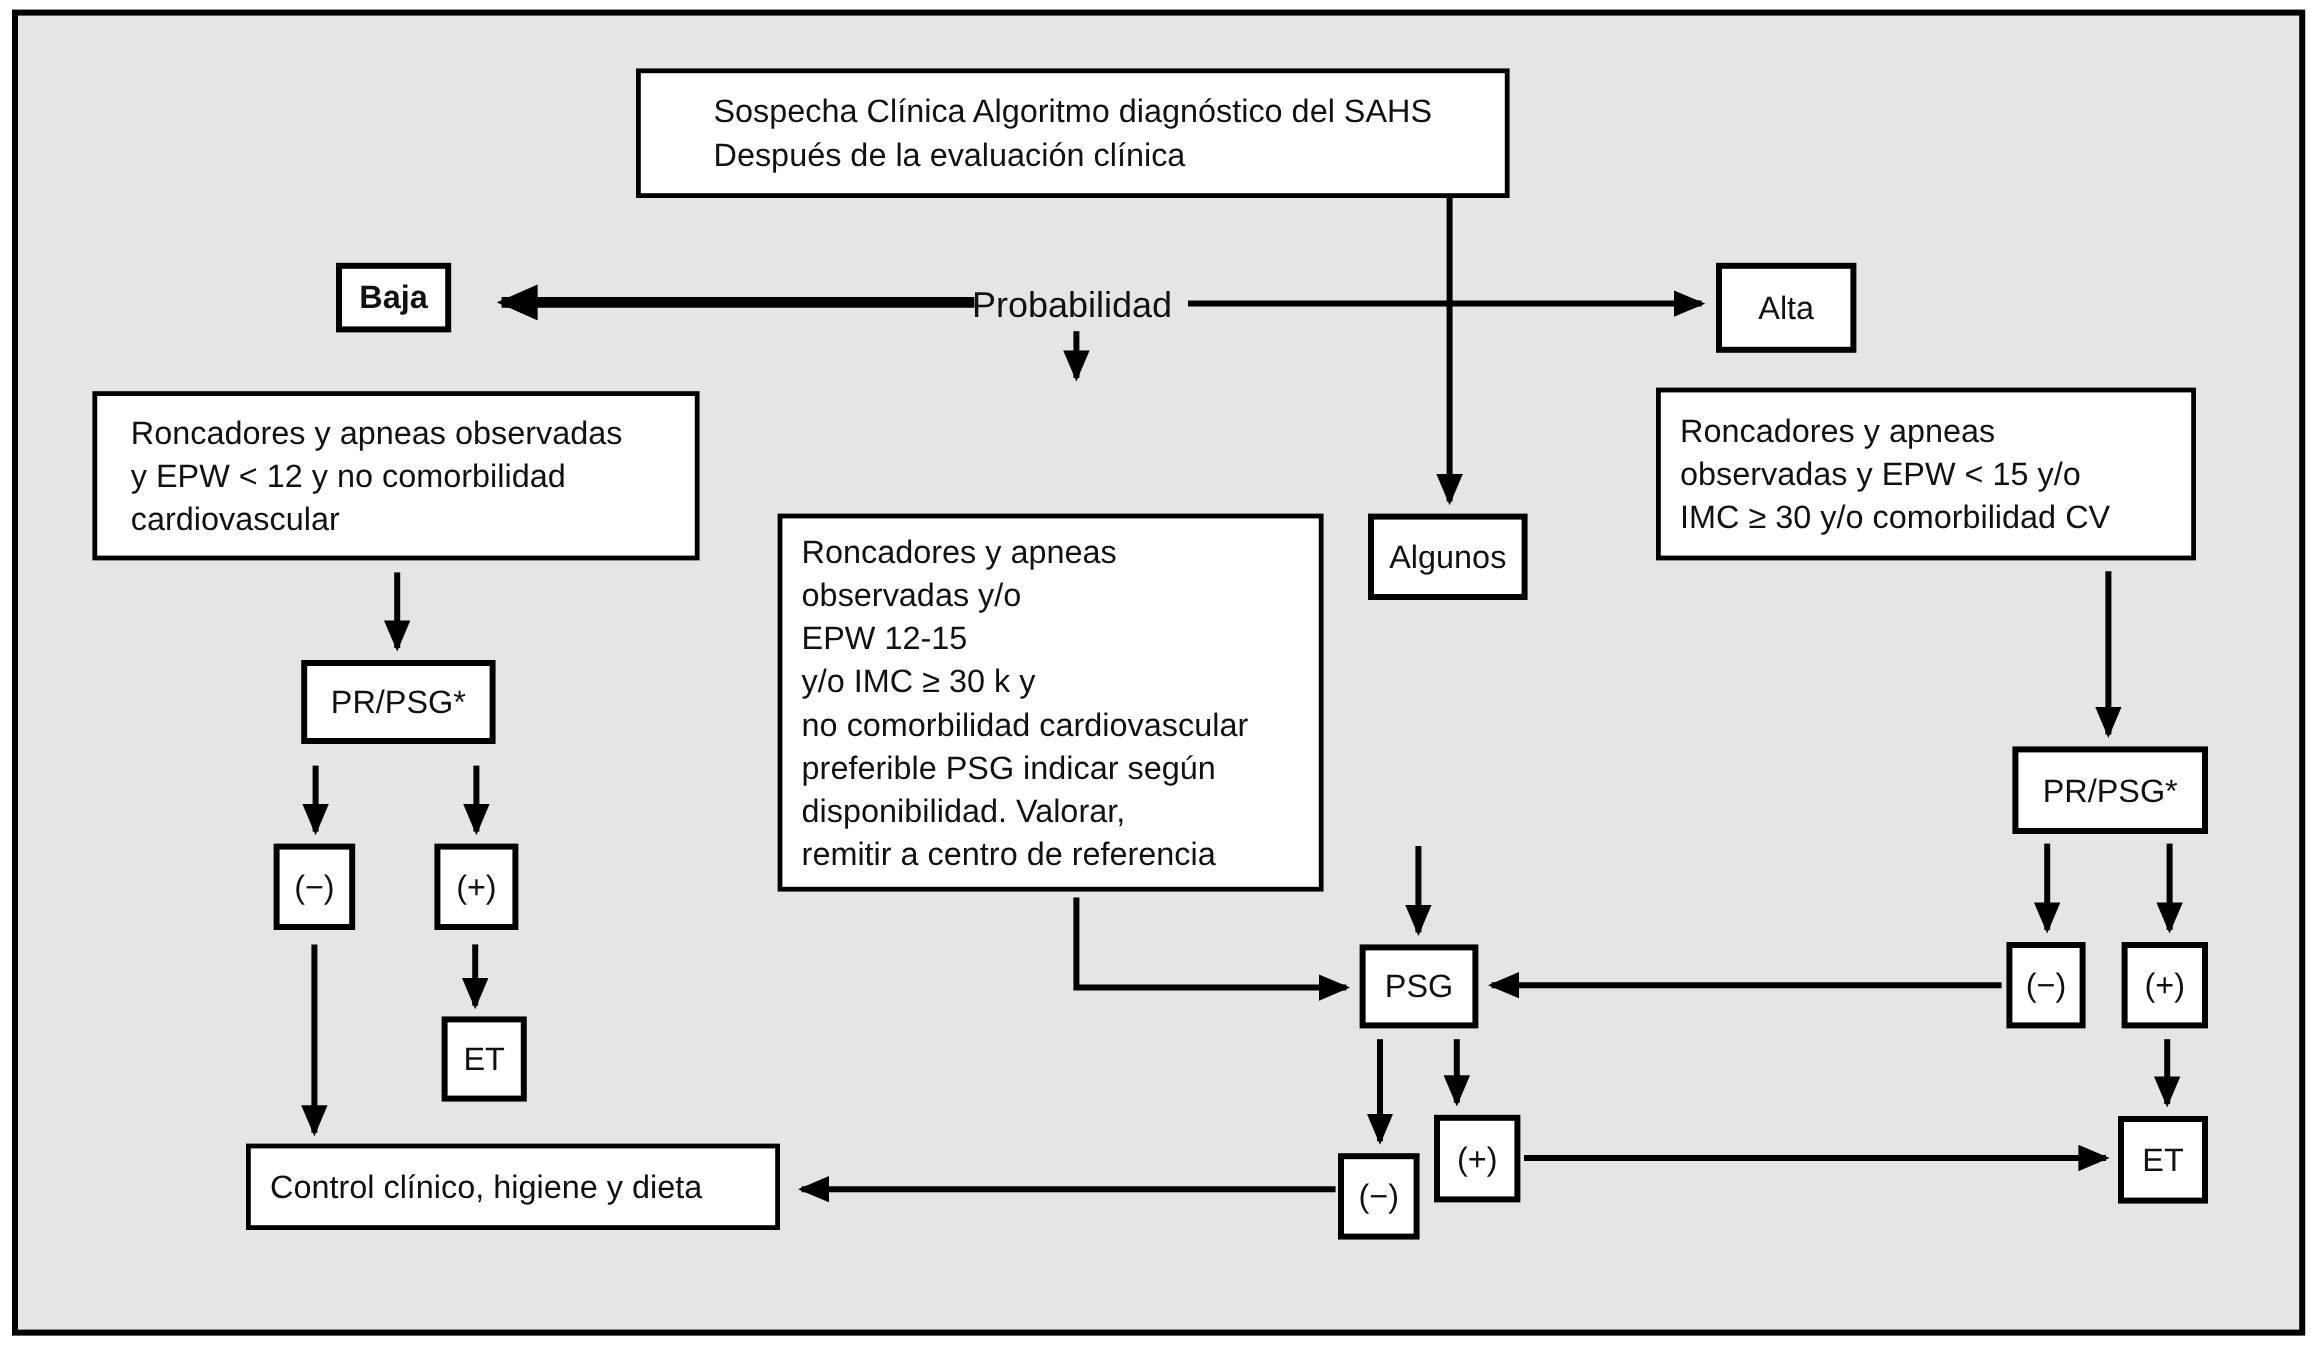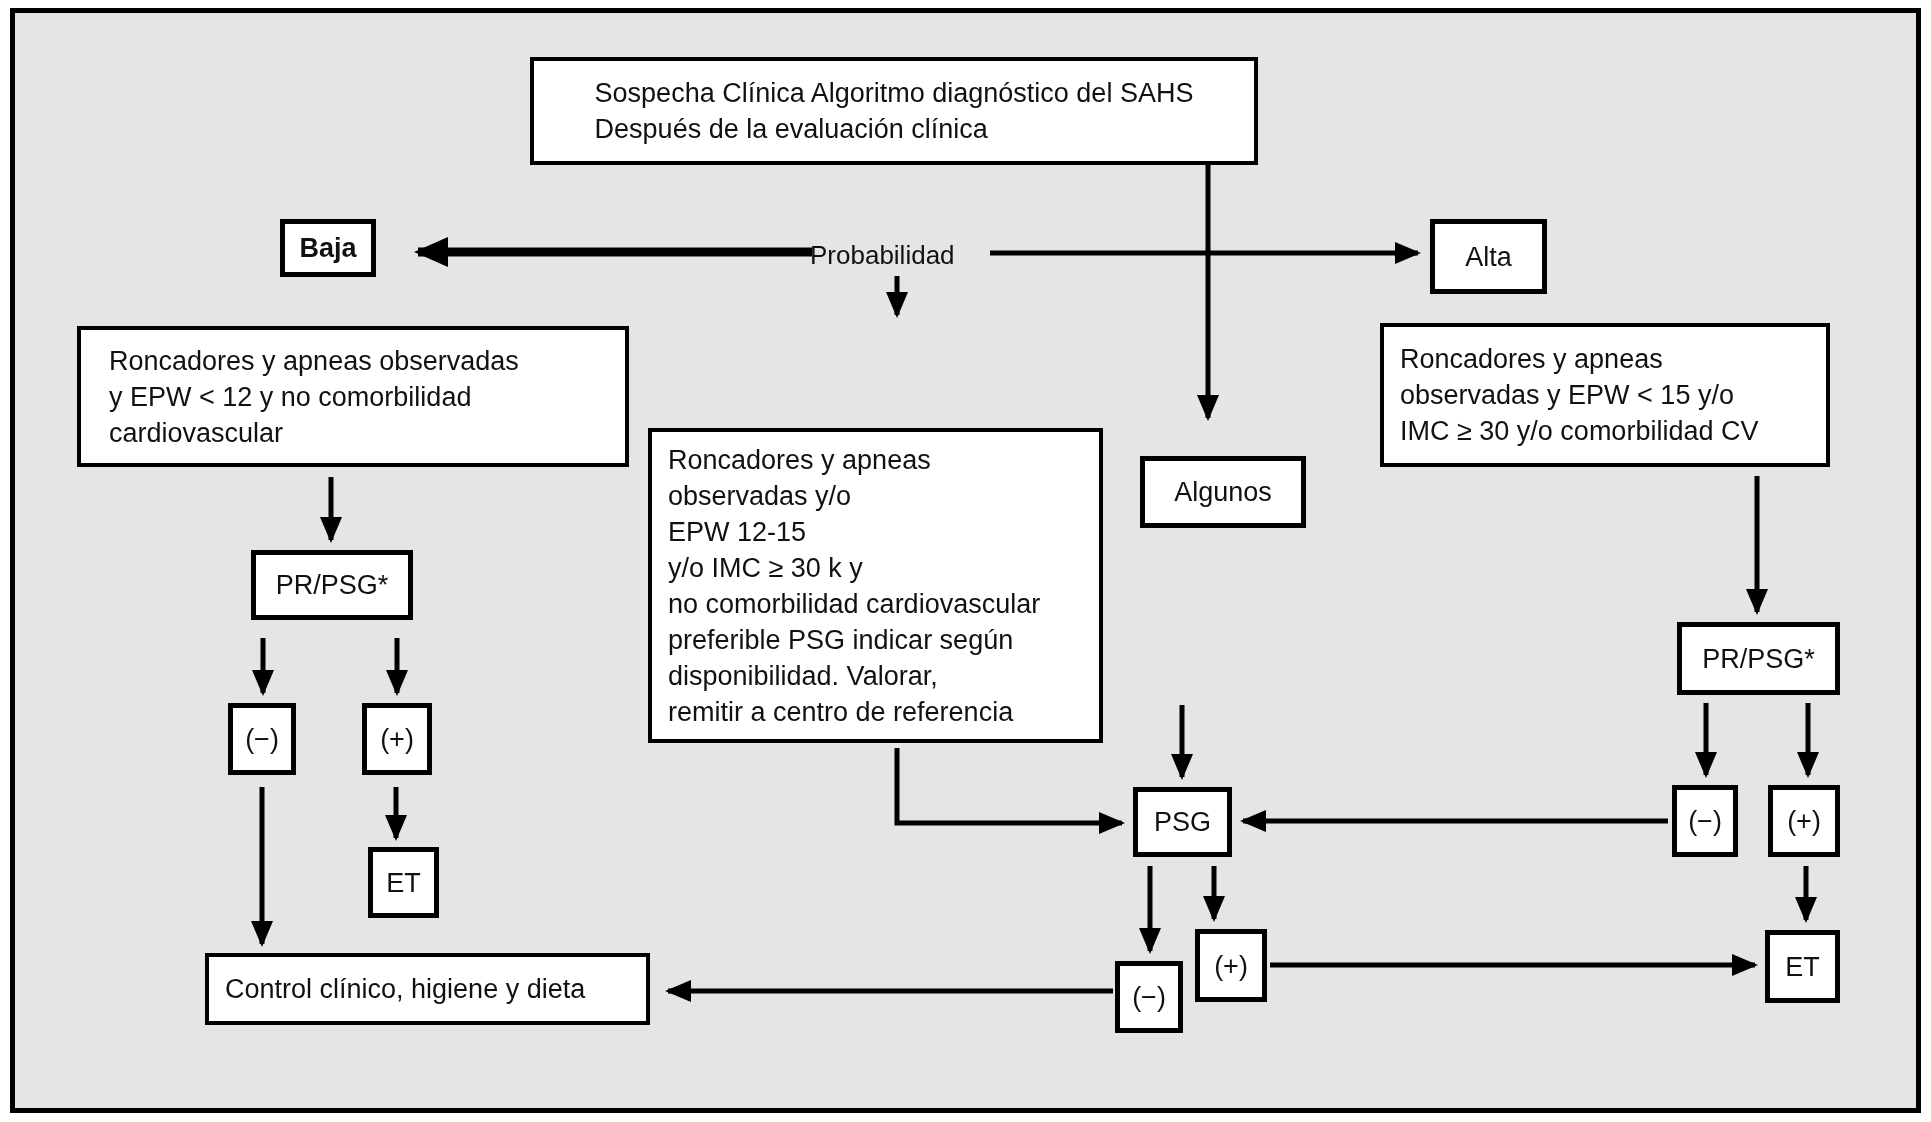--- a/index.html
+++ b/index.html
@@ -23,21 +23,21 @@
     box-sizing:border-box;
     display:flex;align-items:center;justify-content:center;
     font-size:27px;line-height:36px;
     white-space:pre-line;
   }
   .node.thin{border-width:4px;}
   .node.left-text{justify-content:flex-start;text-align:left;padding:8px 16px;}
   .node.center-text{}
   .floating-label{
     position:absolute;
-    font-size:26px;line-height:30px;
+    font-size:30px;line-height:30px;
     white-space:nowrap;
   }
   svg#wires{position:absolute;left:0;top:0;}
 </style>
 </head>
 <body>
 
 <div id="canvas">
   <div id="panel"></div>
 
@@ -77,34 +77,34 @@
   <div class="node thin center-text" style="left:530px;top:57px;width:728px;height:108px;">Sospecha Clínica Algoritmo diagnóstico del SAHS
 Después de la evaluación clínica</div>
 
   <div class="floating-label" style="left:810px;top:240px;">Probabilidad</div>
 
   <div class="node" style="left:280px;top:219px;width:96px;height:58px;font-weight:bold;">Baja</div>
 
   <div class="node" style="left:1430px;top:219px;width:117px;height:75px;">Alta</div>
 
 
-  <div class="node thin left-text" style="left:77px;top:326px;width:552px;height:141px;padding-left:28px;">Roncadores y apneas observadas
+  <div class="node thin left-text" style="left:77px;top:326px;width:506px;height:141px;padding-left:28px;">Roncadores y apneas observadas
 y EPW &lt; 12 y no comorbilidad
 cardiovascular</div>
 
   <div class="node thin left-text" style="left:648px;top:428px;width:455px;height:315px;">Roncadores y apneas
 observadas y/o
 EPW 12-15
 y/o IMC ≥ 30 k y
 no comorbilidad cardiovascular
 preferible PSG indicar según
 disponibilidad. Valorar,
 remitir a centro de referencia</div>
 
-  <div class="node" style="left:1140px;top:428px;width:166px;height:72px;margin-top:28px;">Algunos</div>
+  <div class="node" style="left:1140px;top:428px;width:133px;height:72px;">Algunos</div>
 
   <div class="node thin left-text" style="left:1380px;top:323px;width:450px;height:144px;">Roncadores y apneas
 observadas y EPW &lt; 15 y/o
 IMC ≥ 30 y/o comorbilidad CV</div>
 
 
   <div class="node" style="left:251px;top:550px;width:162px;height:70px;">PR/PSG*</div>
 
   <div class="node" style="left:228px;top:703px;width:68px;height:72px;">(−)</div>
 

